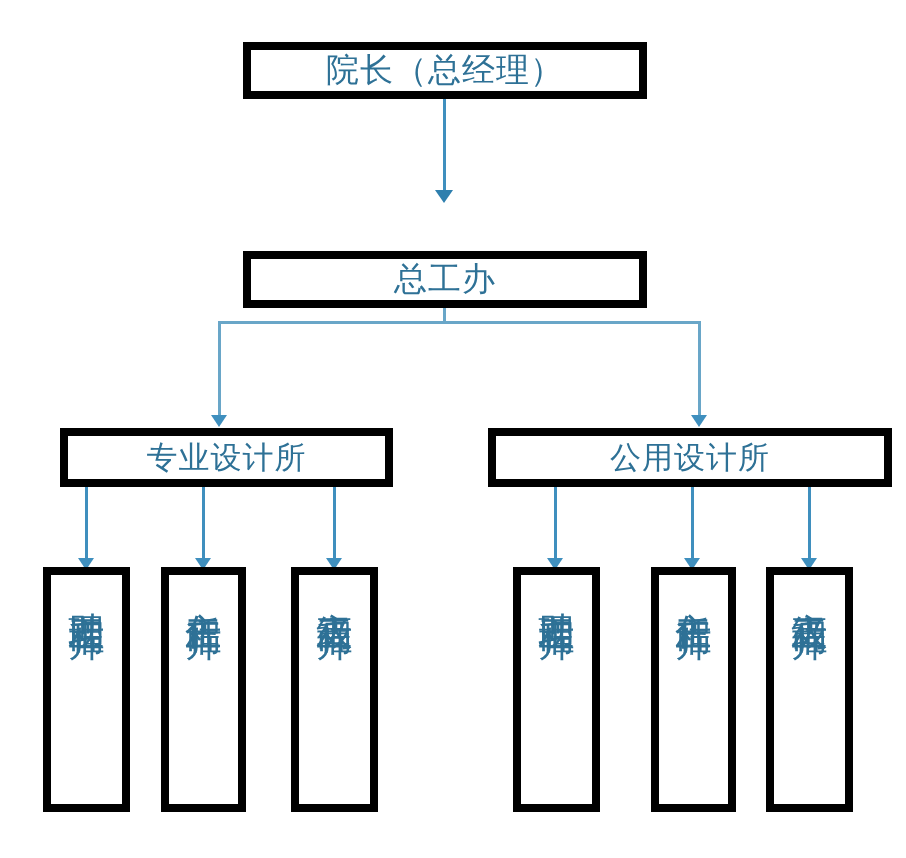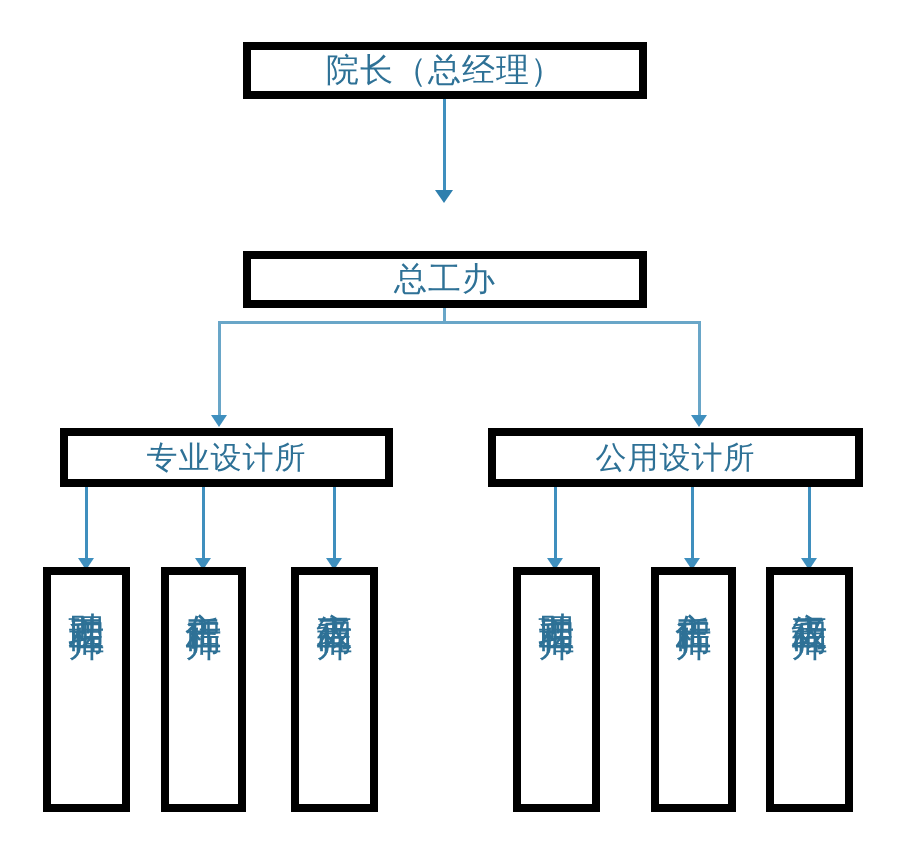--- a/index.html
+++ b/index.html
@@ -117,21 +117,21 @@
   </div>
 
   <div class="node h-node" style="left:243px; top:203px; width:404px; height:57px;margin-top:48px;">
     <span class="node-label">总工办</span>
   </div>
 
   <div class="node l3-node" style="left:60px; top:428px; width:333px; height:59px;">
     <span class="node-label">专业设计所</span>
   </div>
 
-  <div class="node l3-node" style="left:488px; top:428px; width:375px; height:59px;">
+  <div class="node l3-node" style="left:488px; top:428px; width:404px; height:59px;">
     <span class="node-label">公用设计所</span>
   </div>
 
   <div class="node v-node" style="left:43px; top:567px; width:87px; height:245px;">
     <span class="node-label">助理工程师</span>
   </div>
 
   <div class="node v-node" style="left:161px; top:567px; width:85px; height:245px;">
     <span class="node-label">主任工程师</span>
   </div>

